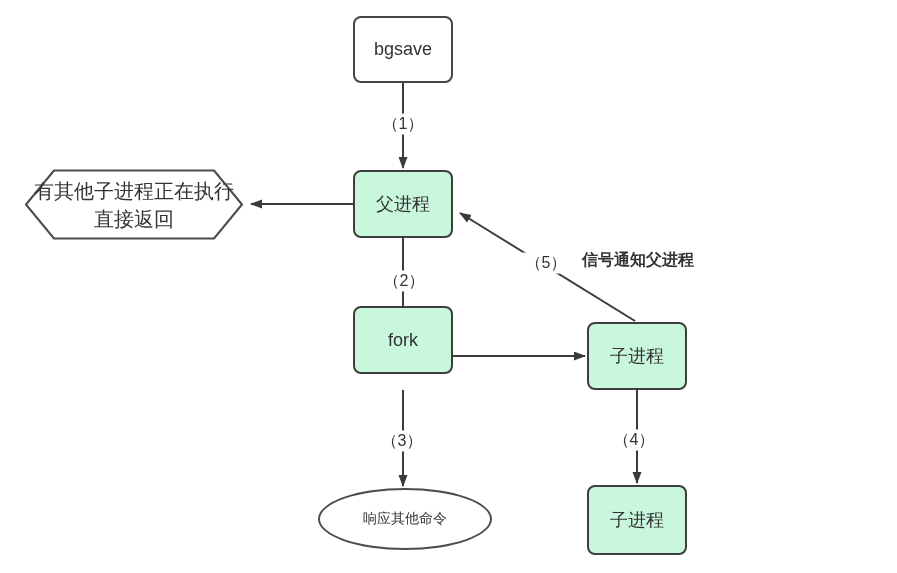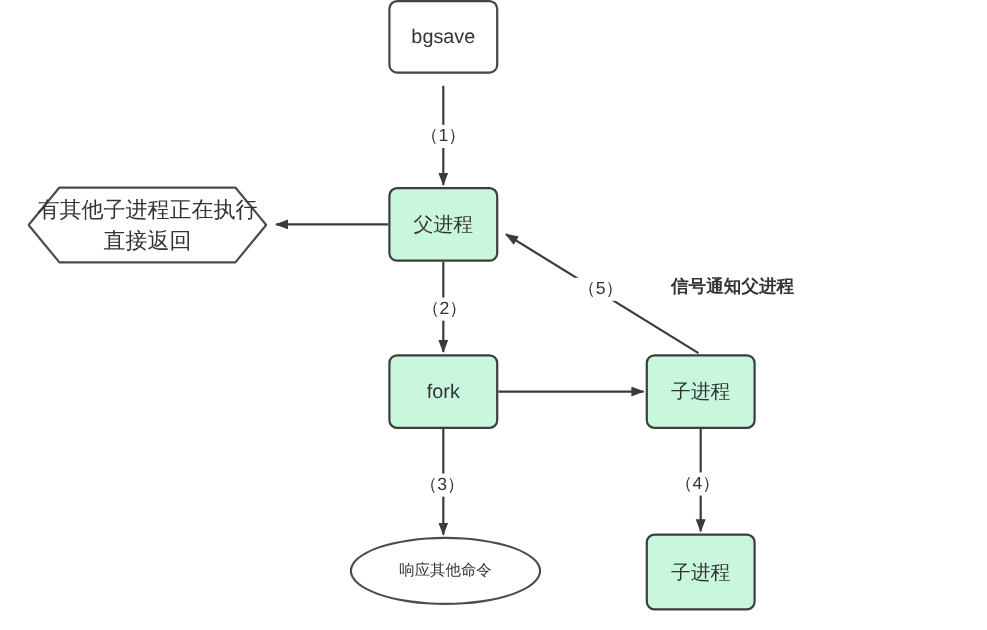--- a/index.html
+++ b/index.html
@@ -68,39 +68,39 @@
     </defs>
     <line x1="403" y1="78" x2="403" y2="168" stroke="#3b3b3b" stroke-width="2" marker-end="url(#ah)"></line>
     <line x1="353" y1="204" x2="251" y2="204" stroke="#3b3b3b" stroke-width="2" marker-end="url(#ah)"></line>
     <line x1="403" y1="238" x2="403" y2="320" stroke="#3b3b3b" stroke-width="2" marker-end="url(#ah)"></line>
     <line x1="403" y1="390" x2="403" y2="486" stroke="#3b3b3b" stroke-width="2" marker-end="url(#ah)"></line>
     <line x1="453" y1="356" x2="585" y2="356" stroke="#3b3b3b" stroke-width="2" marker-end="url(#ah)"></line>
     <line x1="637" y1="390" x2="637" y2="483" stroke="#3b3b3b" stroke-width="2" marker-end="url(#ah)"></line>
     <line x1="635" y1="321" x2="460" y2="213" stroke="#3b3b3b" stroke-width="2" marker-end="url(#ah)"></line>
   </svg>
 
-  <div class="node rect" style="left:353px;top:0;width:100px;height:67px;">
+  <div class="node rect" style="left:353px;top:16px;width:100px;height:67px;">
     <span>bgsave</span>
   </div>
 
   <div class="hex" style="left:25px;top:169px;width:218px;height:71px;">
     <svg width="218" height="71" viewBox="0 0 218 71">
       <polygon points="1,35.5 29,1.5 189,1.5 217,35.5 189,69.5 29,69.5" fill="#ffffff" stroke="#4c4c4c" stroke-width="2" stroke-linejoin="round"></polygon>
     </svg>
     <div class="hex-text">
       <span>有其他子进程正在执行</span>
       <span>直接返回</span>
     </div>
   </div>
 
   <div class="node rect green" style="left:353px;top:170px;width:100px;height:68px;">
     <span>父进程</span>
   </div>
 
-  <div class="node rect green" style="left:353px;top:322px;width:100px;height:68px;">
+  <div class="node rect green" style="left:353px;top:306px;width:100px;height:68px;">
     <span>fork</span>
   </div>
 
   <div class="node rect green" style="left:587px;top:322px;width:100px;height:68px;">
     <span>子进程</span>
   </div>
 
   <div class="node rect green" style="left:587px;top:485px;width:100px;height:70px;">
     <span>子进程</span>
   </div>
@@ -108,15 +108,15 @@
   <div class="node ellipse" style="left:318px;top:488px;width:174px;height:62px;">
     <span>响应其他命令</span>
   </div>
 
   <div class="edge-label" style="left:403px;top:124px;">（1）</div>
   <div class="edge-label" style="left:404px;top:281px;">（2）</div>
   <div class="edge-label" style="left:402px;top:441px;">（3）</div>
   <div class="edge-label" style="left:634px;top:440px;">（4）</div>
   <div class="edge-label" style="left:546px;top:263px;">（5）</div>
 
-  <div class="signal-label" style="left:582px;top:250px;margin-left:28px;">信号通知父进程</div>
+  <div class="signal-label" style="left:582px;top:250px;">信号通知父进程</div>
 
 </div>
 
 </body></html>

